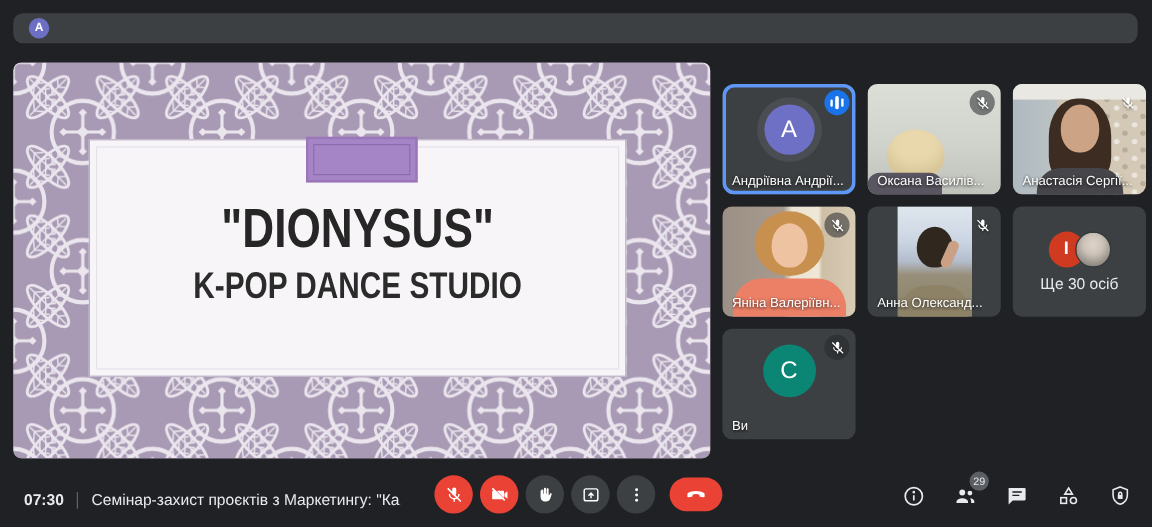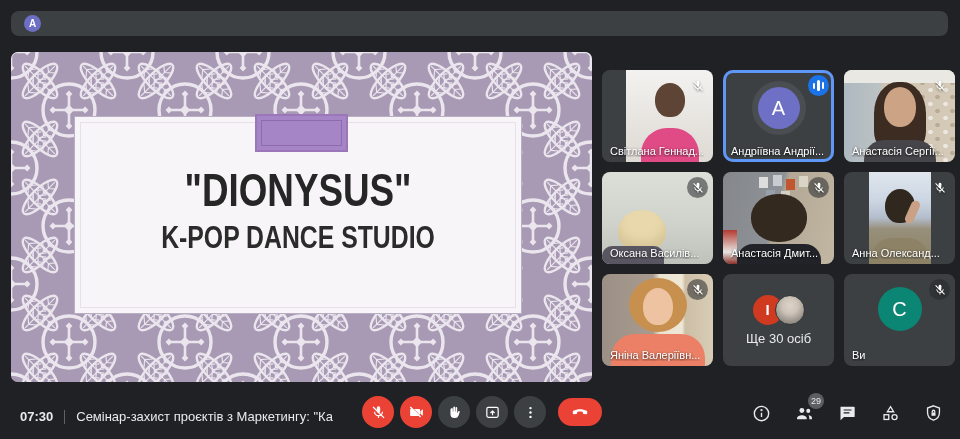--- a/index.html
+++ b/index.html
@@ -178,137 +178,103 @@
   <div class="card"></div>
   <div class="tab"></div>
   <div class="slide-text">
     <span class="s-title">"DIONYSUS"</span>
     <span class="s-sub">K-POP DANCE STUDIO</span>
   </div>
 </div>
 
 <div class="tiles">
 
-  <div class="tile">
-    <div class="vid v1">
-      <div class="strip">
-          <div class="head"></div>
-          <div class="torso"></div>
-        </div>
-    </div>
-    <span class="mic">
-      <svg viewBox="0 0 24 24">
-          <rect x="9.6" y="3.2" width="4.8" height="9.2" rx="2.4" fill="#fff"></rect>
-          <path d="M6.4 10.8a5.6 5.6 0 0 0 11.2 0" fill="none" stroke="#fff" stroke-width="1.7"></path>
-          <path d="M12 16.6v3.2" stroke="#fff" stroke-width="1.7"></path>
-          <path d="M4.4 4.2l15.4 15.4" stroke="#fff" stroke-width="1.9"></path>
-        </svg>
-    </span>
-    <span class="plabel">Світлана Геннад...</span>
-  </div>
 
   <div class="tile active">
     <div class="big-ava">
       <div class="inner">A</div>
     </div>
     <span class="speak">
         <i></i>
         <i></i>
         <i></i>
       </span>
     <span class="plabel">Андріївна Андрії...</span>
   </div>
 
   <div class="tile">
+    <div class="vid v4">
+      <div class="head"></div>
+        <div class="body4"></div>
+    </div>
+    <span class="mic bgc">
+      <svg viewBox="0 0 24 24">
+          <rect x="9.6" y="3.2" width="4.8" height="9.2" rx="2.4" fill="#fff"></rect>
+          <path d="M6.4 10.8a5.6 5.6 0 0 0 11.2 0" fill="none" stroke="#fff" stroke-width="1.7"></path>
+          <path d="M12 16.6v3.2" stroke="#fff" stroke-width="1.7"></path>
+          <path d="M4.4 4.2l15.4 15.4" stroke="#fff" stroke-width="1.9"></path>
+        </svg>
+    </span>
+    <span class="plabel">Оксана Василів...</span>
+  </div>
+
+  <div class="tile">
     <div class="vid v3">
       <div class="ceiling"></div>
         <div class="dots"></div>
       <div class="hair"></div>
         <div class="head"></div>
         <div class="torso"></div>
     </div>
     <span class="mic">
       <svg viewBox="0 0 24 24">
           <rect x="9.6" y="3.2" width="4.8" height="9.2" rx="2.4" fill="#fff"></rect>
           <path d="M6.4 10.8a5.6 5.6 0 0 0 11.2 0" fill="none" stroke="#fff" stroke-width="1.7"></path>
           <path d="M12 16.6v3.2" stroke="#fff" stroke-width="1.7"></path>
           <path d="M4.4 4.2l15.4 15.4" stroke="#fff" stroke-width="1.9"></path>
         </svg>
     </span>
     <span class="plabel">Анастасія Сергії...</span>
   </div>
 
-  <div class="tile">
-    <div class="vid v4">
-      <div class="head"></div>
-        <div class="body4"></div>
+
+  <div class="tile">
+    <div class="vid v6">
+      <div class="hair"></div>
+        <div class="head"></div>
+        <div class="torso"></div>
     </div>
     <span class="mic bgc">
       <svg viewBox="0 0 24 24">
           <rect x="9.6" y="3.2" width="4.8" height="9.2" rx="2.4" fill="#fff"></rect>
           <path d="M6.4 10.8a5.6 5.6 0 0 0 11.2 0" fill="none" stroke="#fff" stroke-width="1.7"></path>
           <path d="M12 16.6v3.2" stroke="#fff" stroke-width="1.7"></path>
           <path d="M4.4 4.2l15.4 15.4" stroke="#fff" stroke-width="1.9"></path>
         </svg>
     </span>
-    <span class="plabel">Оксана Василів...</span>
-  </div>
-
-  <div class="tile">
-    <div class="vid v5">
-      <div class="photos"></div>
-        <div class="jacket"></div>
-      <div class="head"></div>
-        <div class="torso"></div>
-    </div>
-    <span class="mic bgc">
-      <svg viewBox="0 0 24 24">
-          <rect x="9.6" y="3.2" width="4.8" height="9.2" rx="2.4" fill="#fff"></rect>
-          <path d="M6.4 10.8a5.6 5.6 0 0 0 11.2 0" fill="none" stroke="#fff" stroke-width="1.7"></path>
-          <path d="M12 16.6v3.2" stroke="#fff" stroke-width="1.7"></path>
-          <path d="M4.4 4.2l15.4 15.4" stroke="#fff" stroke-width="1.9"></path>
-        </svg>
-    </span>
-    <span class="plabel">Анастасія Дмит...</span>
+    <span class="plabel">Яніна Валеріївн...</span>
   </div>
 
   <div class="tile">
     <div class="vid v7">
       <div class="strip">
           <div class="head"></div>
           <div class="arm"></div>
           <div class="torso"></div>
         </div>
     </div>
     <span class="mic">
       <svg viewBox="0 0 24 24">
           <rect x="9.6" y="3.2" width="4.8" height="9.2" rx="2.4" fill="#fff"></rect>
           <path d="M6.4 10.8a5.6 5.6 0 0 0 11.2 0" fill="none" stroke="#fff" stroke-width="1.7"></path>
           <path d="M12 16.6v3.2" stroke="#fff" stroke-width="1.7"></path>
           <path d="M4.4 4.2l15.4 15.4" stroke="#fff" stroke-width="1.9"></path>
         </svg>
     </span>
     <span class="plabel">Анна Олександ...</span>
-  </div>
-
-  <div class="tile">
-    <div class="vid v6">
-      <div class="hair"></div>
-        <div class="head"></div>
-        <div class="torso"></div>
-    </div>
-    <span class="mic bgc">
-      <svg viewBox="0 0 24 24">
-          <rect x="9.6" y="3.2" width="4.8" height="9.2" rx="2.4" fill="#fff"></rect>
-          <path d="M6.4 10.8a5.6 5.6 0 0 0 11.2 0" fill="none" stroke="#fff" stroke-width="1.7"></path>
-          <path d="M12 16.6v3.2" stroke="#fff" stroke-width="1.7"></path>
-          <path d="M4.4 4.2l15.4 15.4" stroke="#fff" stroke-width="1.9"></path>
-        </svg>
-    </span>
-    <span class="plabel">Яніна Валеріївн...</span>
   </div>
 
   <div class="tile">
     <div class="ovf">
       <div class="ava-row">
         <div class="ava-i">І</div>
         <div class="ava-photo"></div>
       </div>
       <div class="ovf-label">Ще 30 осіб</div>
     </div>

